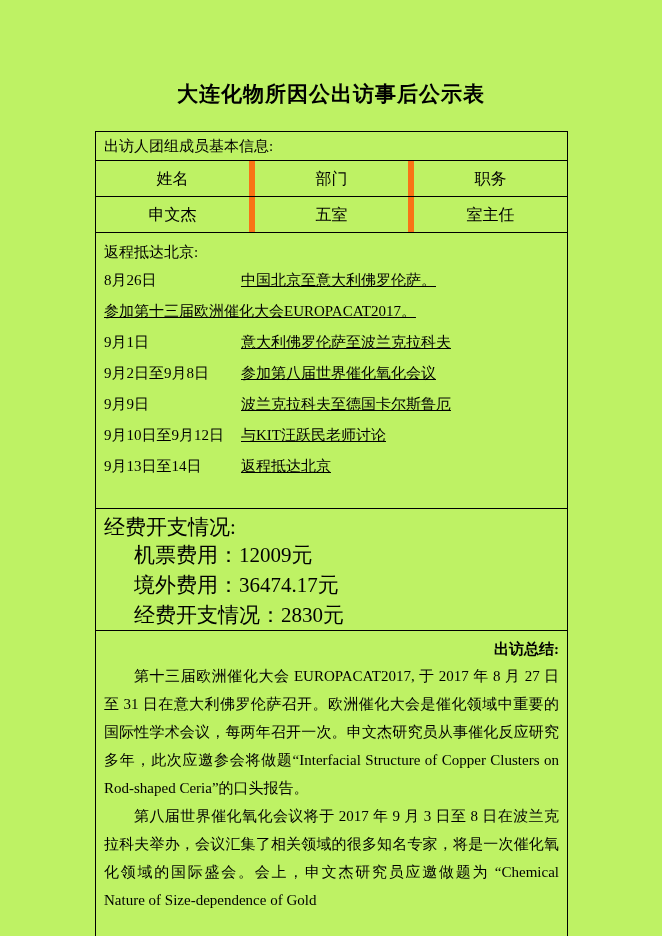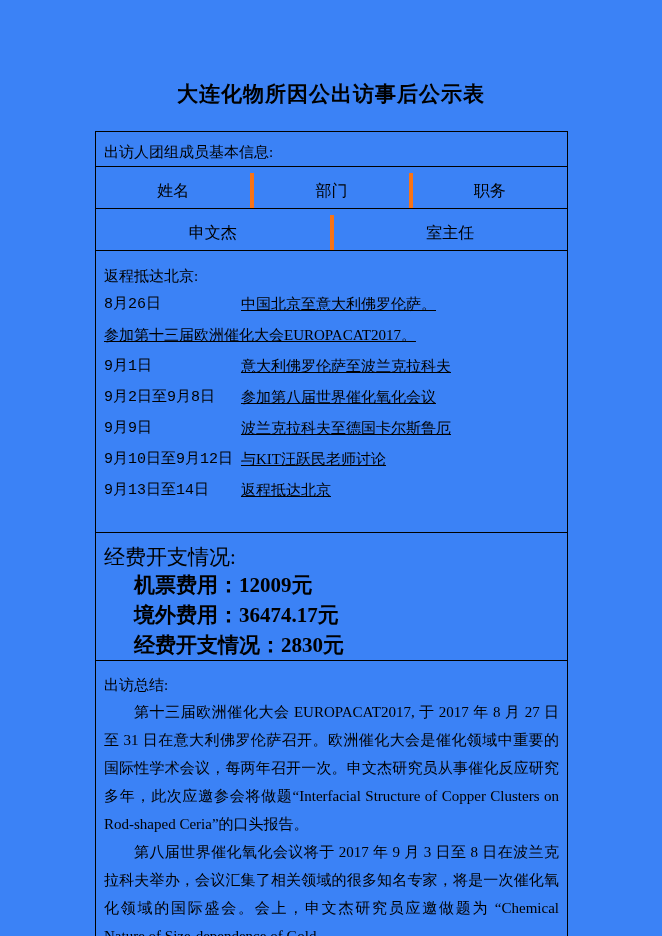--- a/index.html
+++ b/index.html
@@ -5,21 +5,21 @@
   * { box-sizing: border-box; }
   html, body {
     margin: 0;
     padding: 0;
     background: #ffffff;
   }
   .page {
     position: relative;
     width: 662px;
     height: 936px;
-    background: #3b82f6;
+    background: #bef264;
     color: #000000;
     font-family: "Liberation Serif", "DejaVu Serif", serif;
     overflow: hidden;
   }
   .doc-title {
     margin: 0;
     padding-top: 80px;
     text-align: center;
     font-size: 21px;
     font-weight: bold;
@@ -28,82 +28,80 @@
   .doc-table {
     position: absolute;
     left: 95px;
     top: 131px;
     width: 473px;
     border: 1px solid #000000;
     border-bottom: none;
   }
   .row {
     border-bottom: 1px solid #000000;
-    margin-top: 6px;
   }
   .row:last-child {
     border-bottom: none;
   }
   .section-label-row {
     font-size: 15px;
     padding: 5px 8px;
     line-height: 18px;
   }
   .cols3 {
     display: flex;
   }
   .cell {
     flex: 1;
     text-align: center;
     padding: 8px 4px;
     font-size: 16px;
     line-height: 19px;
   }
   .cell + .cell {
-    border-left: 4px solid #f97316;
+    border-left: 6px solid #f97316;
   }
   .exec-section {
     padding: 6px 8px 26px 8px;
     font-size: 15px;
   }
   .exec-label {
     line-height: 26px;
   }
   .sched-row {
     display: flex;
     line-height: 31px;
   }
   .sched-date {
     width: 137px;
     flex-shrink: 0;
-    font-family: Liberation Mono, monospace;
   }
   .sched-desc {
     flex: 1;
     text-decoration: underline;
   }
   .expense-section {
     padding: 5px 8px 0 8px;
     font-size: 21px;
   }
   .expense-label {
     line-height: 26px;
   }
   .expense-item {
     padding-left: 30px;
     line-height: 30px;
-    font-weight: bold;
   }
   .summary-section {
     padding: 5px 8px 90px 8px;
     font-size: 15px;
   }
   .summary-label {
-    font-weight: normal;
+    font-weight: bold;
     line-height: 26px;
+    text-align: right;
   }
   .summary-para {
     margin: 0;
     text-indent: 2em;
     text-align: justify;
     line-height: 28px;
   }
 </style>
 </head>
 <body>
@@ -119,20 +117,21 @@
     </div>
 
     <div class="row cols3">
       <div class="cell">姓名</div>
       <div class="cell">部门</div>
       <div class="cell">职务</div>
     </div>
 
     <div class="row cols3">
       <div class="cell">申文杰</div>
+      <div class="cell">五室</div>
       <div class="cell">室主任</div>
     </div>
 
     <div class="row exec-section">
       <div class="exec-label">返程抵达北京:</div>
 
       <div class="sched-row">
         <span class="sched-date">8月26日</span>
         <span class="sched-desc">中国北京至意大利佛罗伦萨。</span>
       </div>

